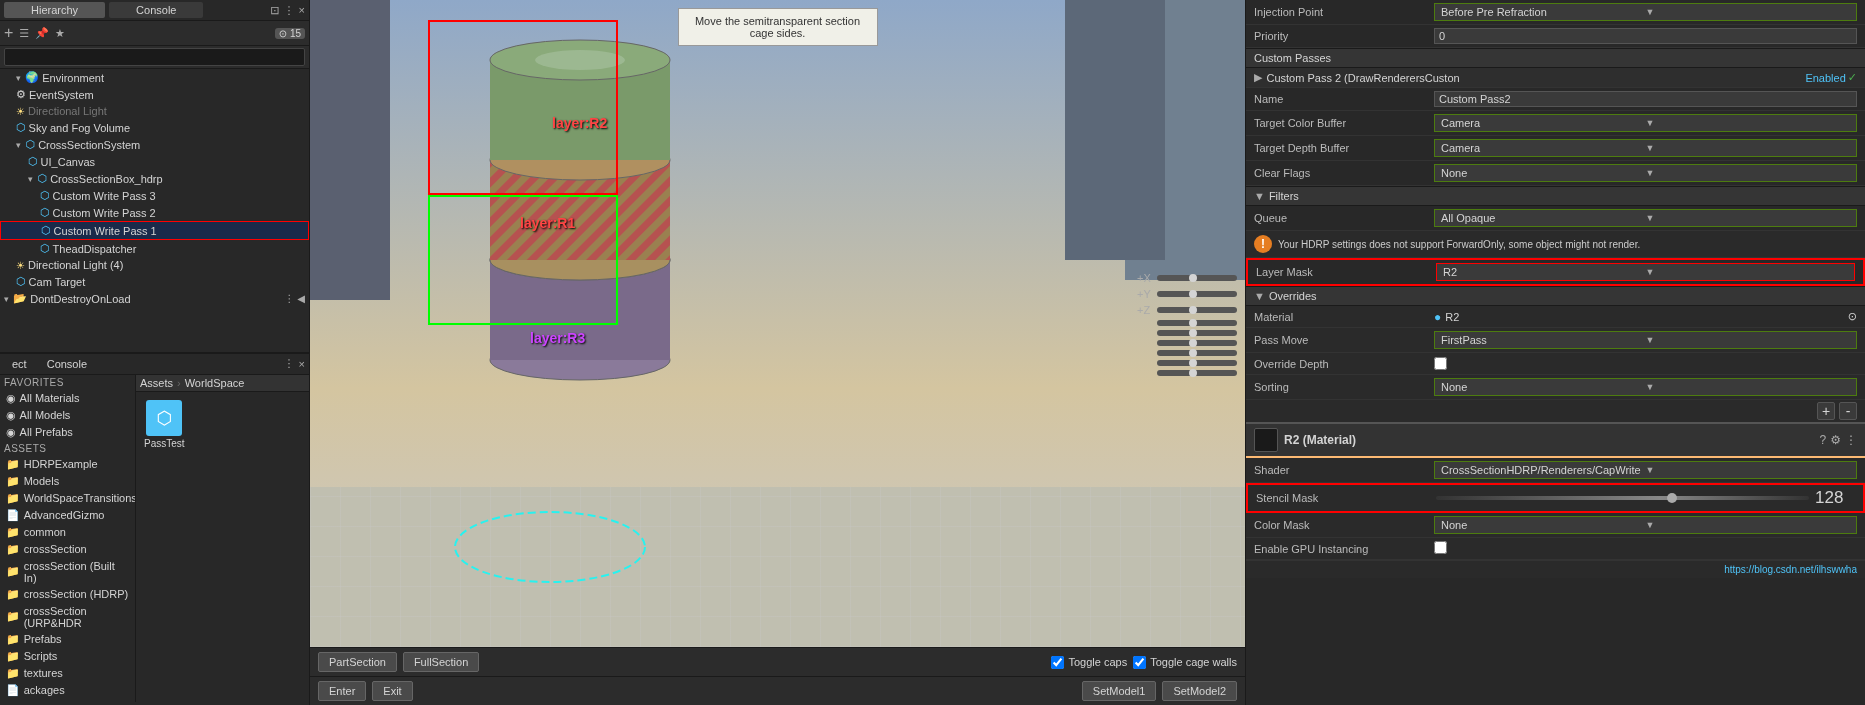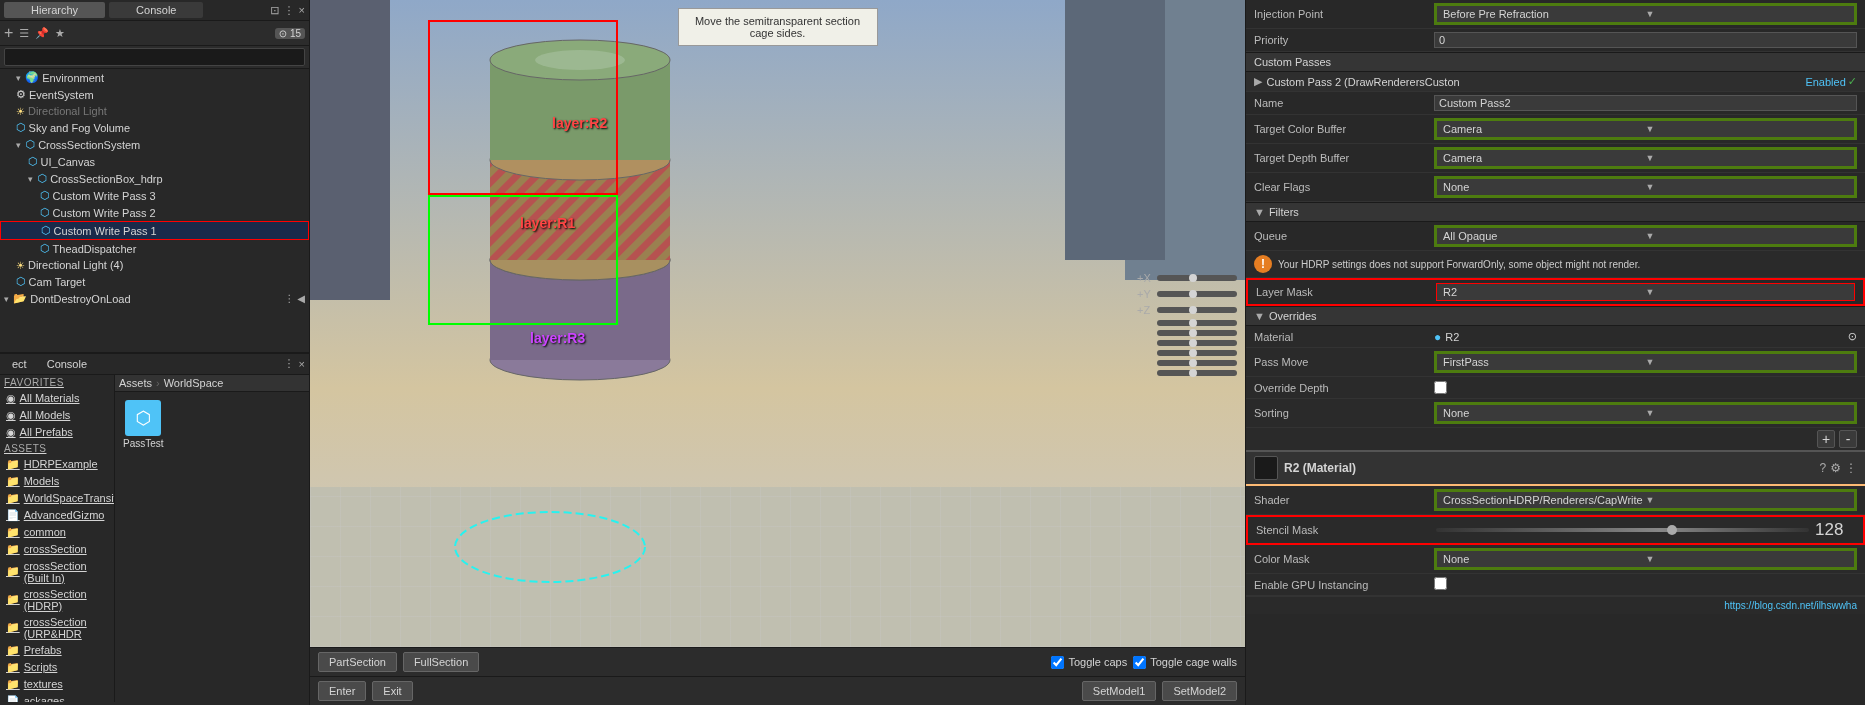--- a/index.html
+++ b/index.html
@@ -365,21 +365,21 @@
       font-size: 11px;
       padding: 1px 4px;
       width: 100%;
       outline: none;
     }
 
     .dropdown-field {
       display: flex;
       align-items: center;
       background: #3a3a3a;
-      border: 3px solid #4d7c0f;
+      border: 1px solid #4d7c0f;
       padding: 2px 6px;
       flex: 1;
       cursor: pointer;
       position: relative;
     }
     .dropdown-field span { flex: 1; }
     .dropdown-arrow { color: #aaa; font-size: 9px; }
 
     .section-header {
       background: #353535;
@@ -663,21 +663,21 @@
       <span style="padding:2px 8px;font-size:11px;color:#d4d4d4;">ect</span>
       <span style="padding:2px 8px;font-size:11px;color:#d4d4d4;">Console</span>
       <div style="margin-left:auto;display:flex;gap:4px;align-items:center;">
         <span style="color:#aaa;cursor:pointer;">⋮</span>
         <span style="color:#aaa;cursor:pointer;">×</span>
       </div>
     </div>
 
     <div style="display:flex;height:calc(100% - 24px);">
 
-      <div style="width:115px;border-right:1px solid #1a1a1a;overflow-y:auto;text-decoration:underline;">
+      <div style="width:136px;border-right:1px solid #1a1a1a;overflow-y:auto;">
         <div class="project-label">Favorites</div>
         <div class="project-item">
           <span>◉</span>
           <span>All Materials</span>
         </div>
         <div class="project-item">
           <span>◉</span>
           <span>All Models</span>
         </div>
         <div class="project-item">

